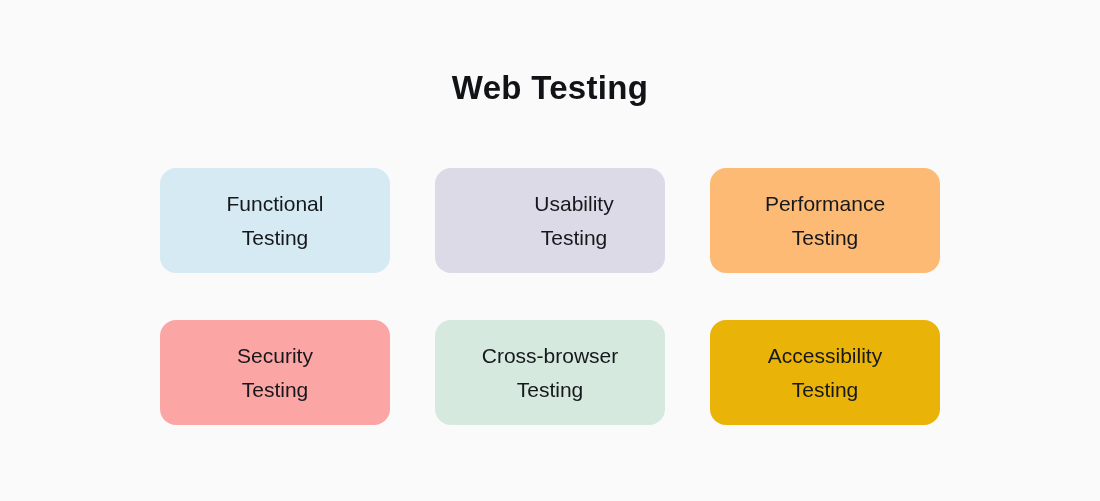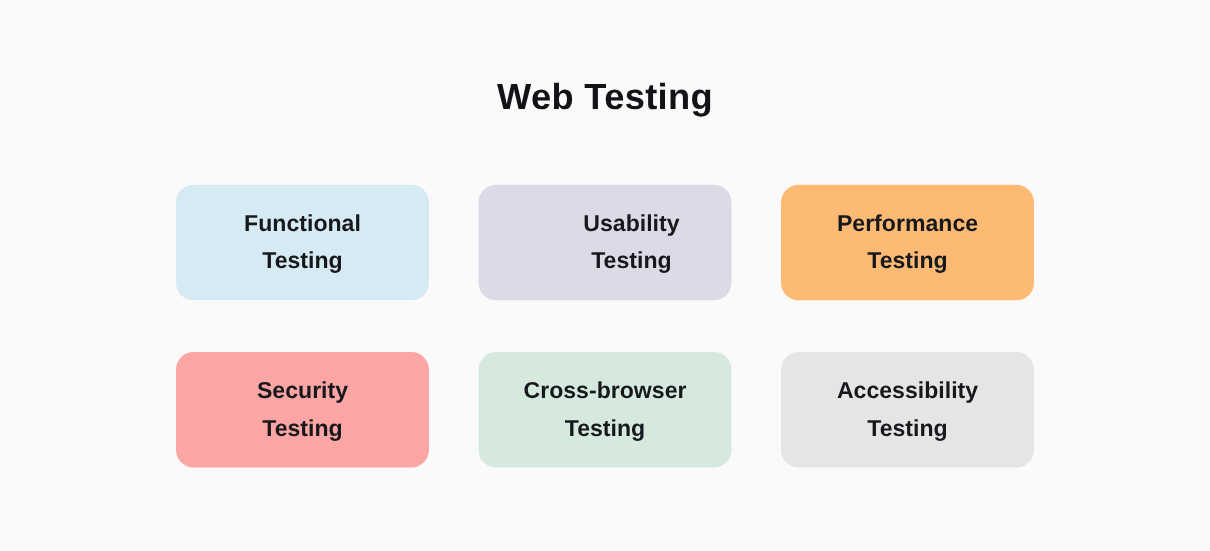--- a/index.html
+++ b/index.html
@@ -35,21 +35,21 @@
     row-gap: 47px;
   }
   .box {
     border-radius: 16px;
     display: flex;
     align-items: center;
     justify-content: center;
     text-align: center;
     font-size: 21px;
     line-height: 34px;
-    font-weight: 700;
+    font-weight: 400;
     color: #16181c;
     white-space: pre-line;
   }
 </style>
 </head>
 <body>
 
 <div class="canvas">
 
   <div class="title">Web Testing</div>
@@ -58,17 +58,17 @@
     <div class="box" style="background-color: rgb(213, 234, 242);">Functional
 Testing</div>
     <div class="box" style="background-color: rgb(220, 218, 231); padding-left: 48px;">Usability
 Testing</div>
     <div class="box" style="background-color: #fdba74;">Performance
 Testing</div>
     <div class="box" style="background-color: #fca5a5;">Security
 Testing</div>
     <div class="box" style="background-color: rgb(213, 233, 222);">Cross-browser
 Testing</div>
-    <div class="box" style="background-color: #e5e5e5;">Accessibility
+    <div class="box" style="background-color: #eab308;">Accessibility
 Testing</div>
   </div>
 
 </div>
 
 </body></html>

